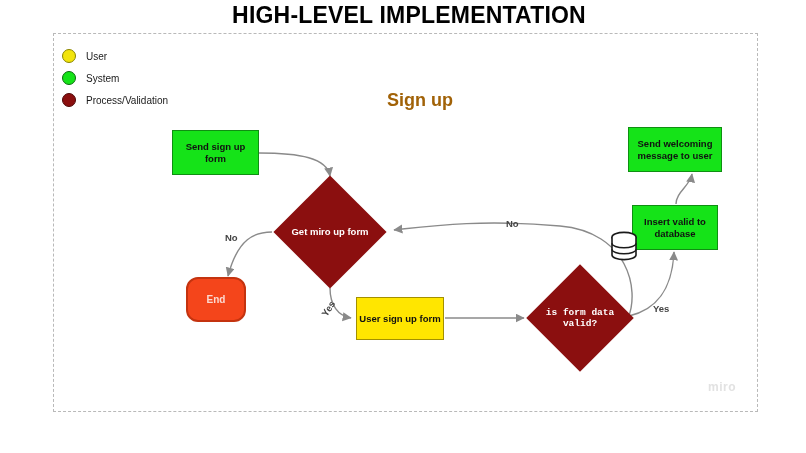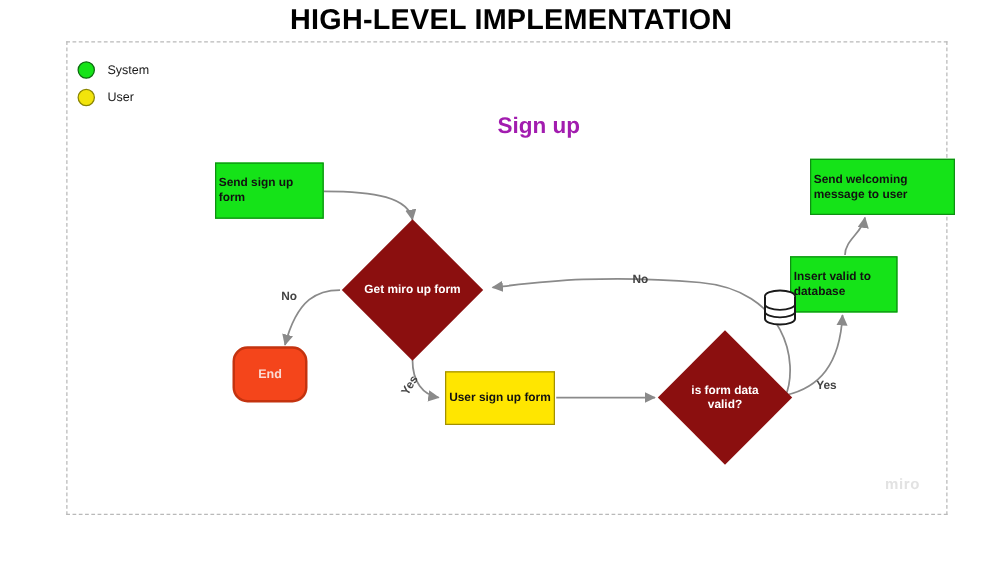--- a/index.html
+++ b/index.html
@@ -55,34 +55,35 @@
     margin-right: 10px;
     flex: 0 0 auto;
   }
   .legend-label {
     font-size: 10px;
     color: #1a1a1a;
     white-space: nowrap;
   }
   #section-heading {
     position: absolute;
-    left: 341px;
+    left: 330px;
     top: 90px;
     width: 180px;
     text-align: center;
     font-size: 18px;
     font-weight: bold;
-    color: #a21caf;
+    color: #a16207;
   }
   .node {
     position: absolute;
     box-sizing: border-box;
     display: flex;
     align-items: center;
     justify-content: center;
+    text-align: center;
     line-height: 1.18;
   }
   .box-process {
     background: #15E318;
     border: 1px solid #0f8f12;
     font-size: 9.5px;
     color: #111111;
     font-weight: bold;
     padding: 2px;
   }
@@ -168,26 +169,30 @@
 </style>
 </head>
 <body>
 
 <div id="page-title">HIGH-LEVEL IMPLEMENTATION</div>
 
 <div id="canvas-frame"></div>
 
 <div id="legend">
   <div class="legend-row">
+    <span class="legend-dot" style="background:#F2E40C;border-color:#8a8500;"></span>
+    <span class="legend-label">User</span>
+  </div>
+  <div class="legend-row">
     <span class="legend-dot" style="background:#15E318;border-color:#0b6b0e;"></span>
     <span class="legend-label">System</span>
   </div>
   <div class="legend-row">
-    <span class="legend-dot" style="background:#F2E40C;border-color:#8a8500;"></span>
-    <span class="legend-label">User</span>
+    <span class="legend-dot" style="background:#8B0F0F;border-color:#4e0707;"></span>
+    <span class="legend-label">Process/Validation</span>
   </div>
 </div>
 
 <div id="section-heading">Sign up</div>
 
 <svg id="edge-layer" viewBox="0 0 806 453">
   <defs>
     <marker id="arrow" markerWidth="7" markerHeight="7" refX="6" refY="3.2" orient="auto">
       <path d="M0,0 L6.5,3.2 L0,6.4 z" fill="#8a8a8a"></path>
     </marker>
@@ -218,30 +223,30 @@
 </div>
 
 <div class="node box-end" style="left:186px; top:277px; width:60px; height:45px;">
   <span>End</span>
 </div>
 
 <div class="node box-input" style="left:356px; top:297px; width:88px; height:43px;">
   <span>User sign up form</span>
 </div>
 
-<div class="diamond-wrap" style="left:542px; top:280px; width:76px; height:76px;">
+<div class="diamond-wrap" style="left:542px; top:280px; width:76px; height:76px;font-family:Liberation Mono, monospace;">
   <div class="diamond-shape"></div>
   <div class="diamond-label">is form data valid?</div>
 </div>
 
 <div class="node box-process" style="left:632px; top:205px; width:86px; height:45px;">
   <span>Insert valid to database</span>
 </div>
 
-<div class="node box-process" style="left:648px; top:127px; width:116px; height:45px;">
+<div class="node box-process" style="left:628px; top:127px; width:94px; height:45px;">
   <span>Send welcoming message to user</span>
 </div>
 
 <svg id="db-icon" viewBox="0 0 28 32">
   <ellipse cx="14" cy="7" rx="12" ry="4.6" fill="#ffffff" stroke="#1a1a1a" stroke-width="1.6"></ellipse>
   <path d="M2,7 L2,25 C2,27.6 7.4,29.6 14,29.6 C20.6,29.6 26,27.6 26,25 L26,7" fill="#ffffff" stroke="#1a1a1a" stroke-width="1.6"></path>
   <path d="M2,13.2 C2,15.8 7.4,17.8 14,17.8 C20.6,17.8 26,15.8 26,13.2" fill="none" stroke="#1a1a1a" stroke-width="1.4"></path>
   <path d="M2,19.2 C2,21.8 7.4,23.8 14,23.8 C20.6,23.8 26,21.8 26,19.2" fill="none" stroke="#1a1a1a" stroke-width="1.4"></path>
 </svg>
 

